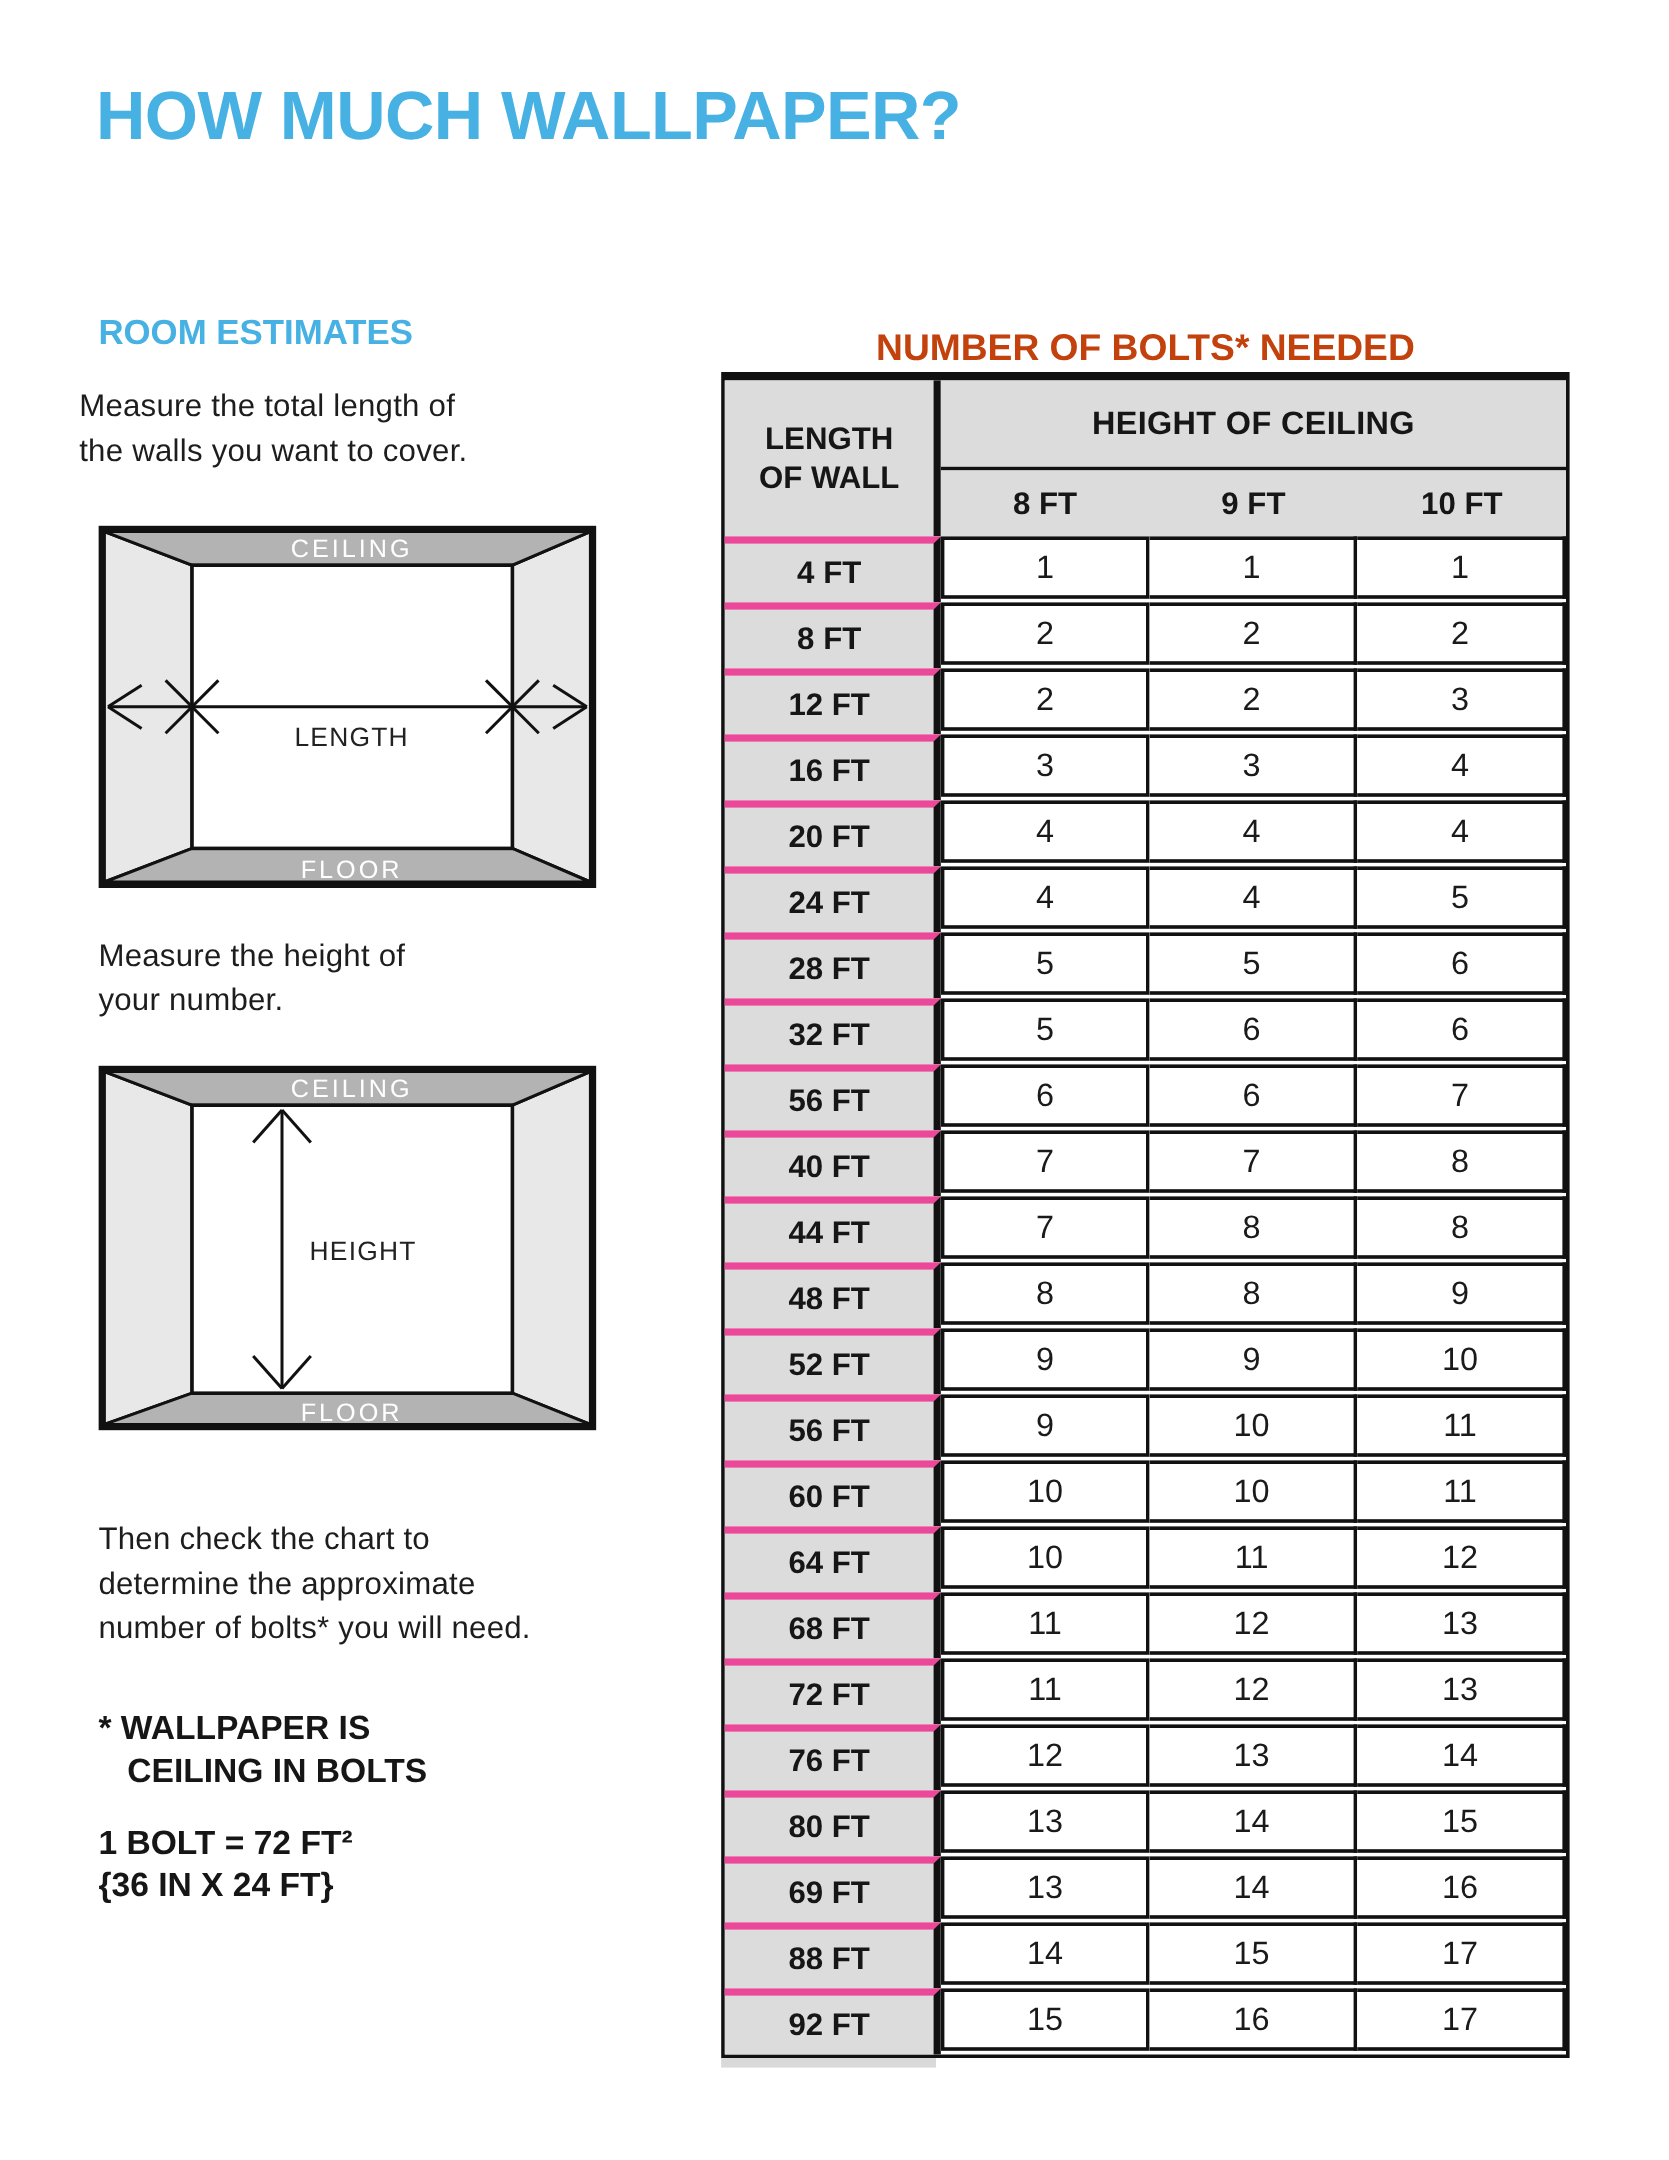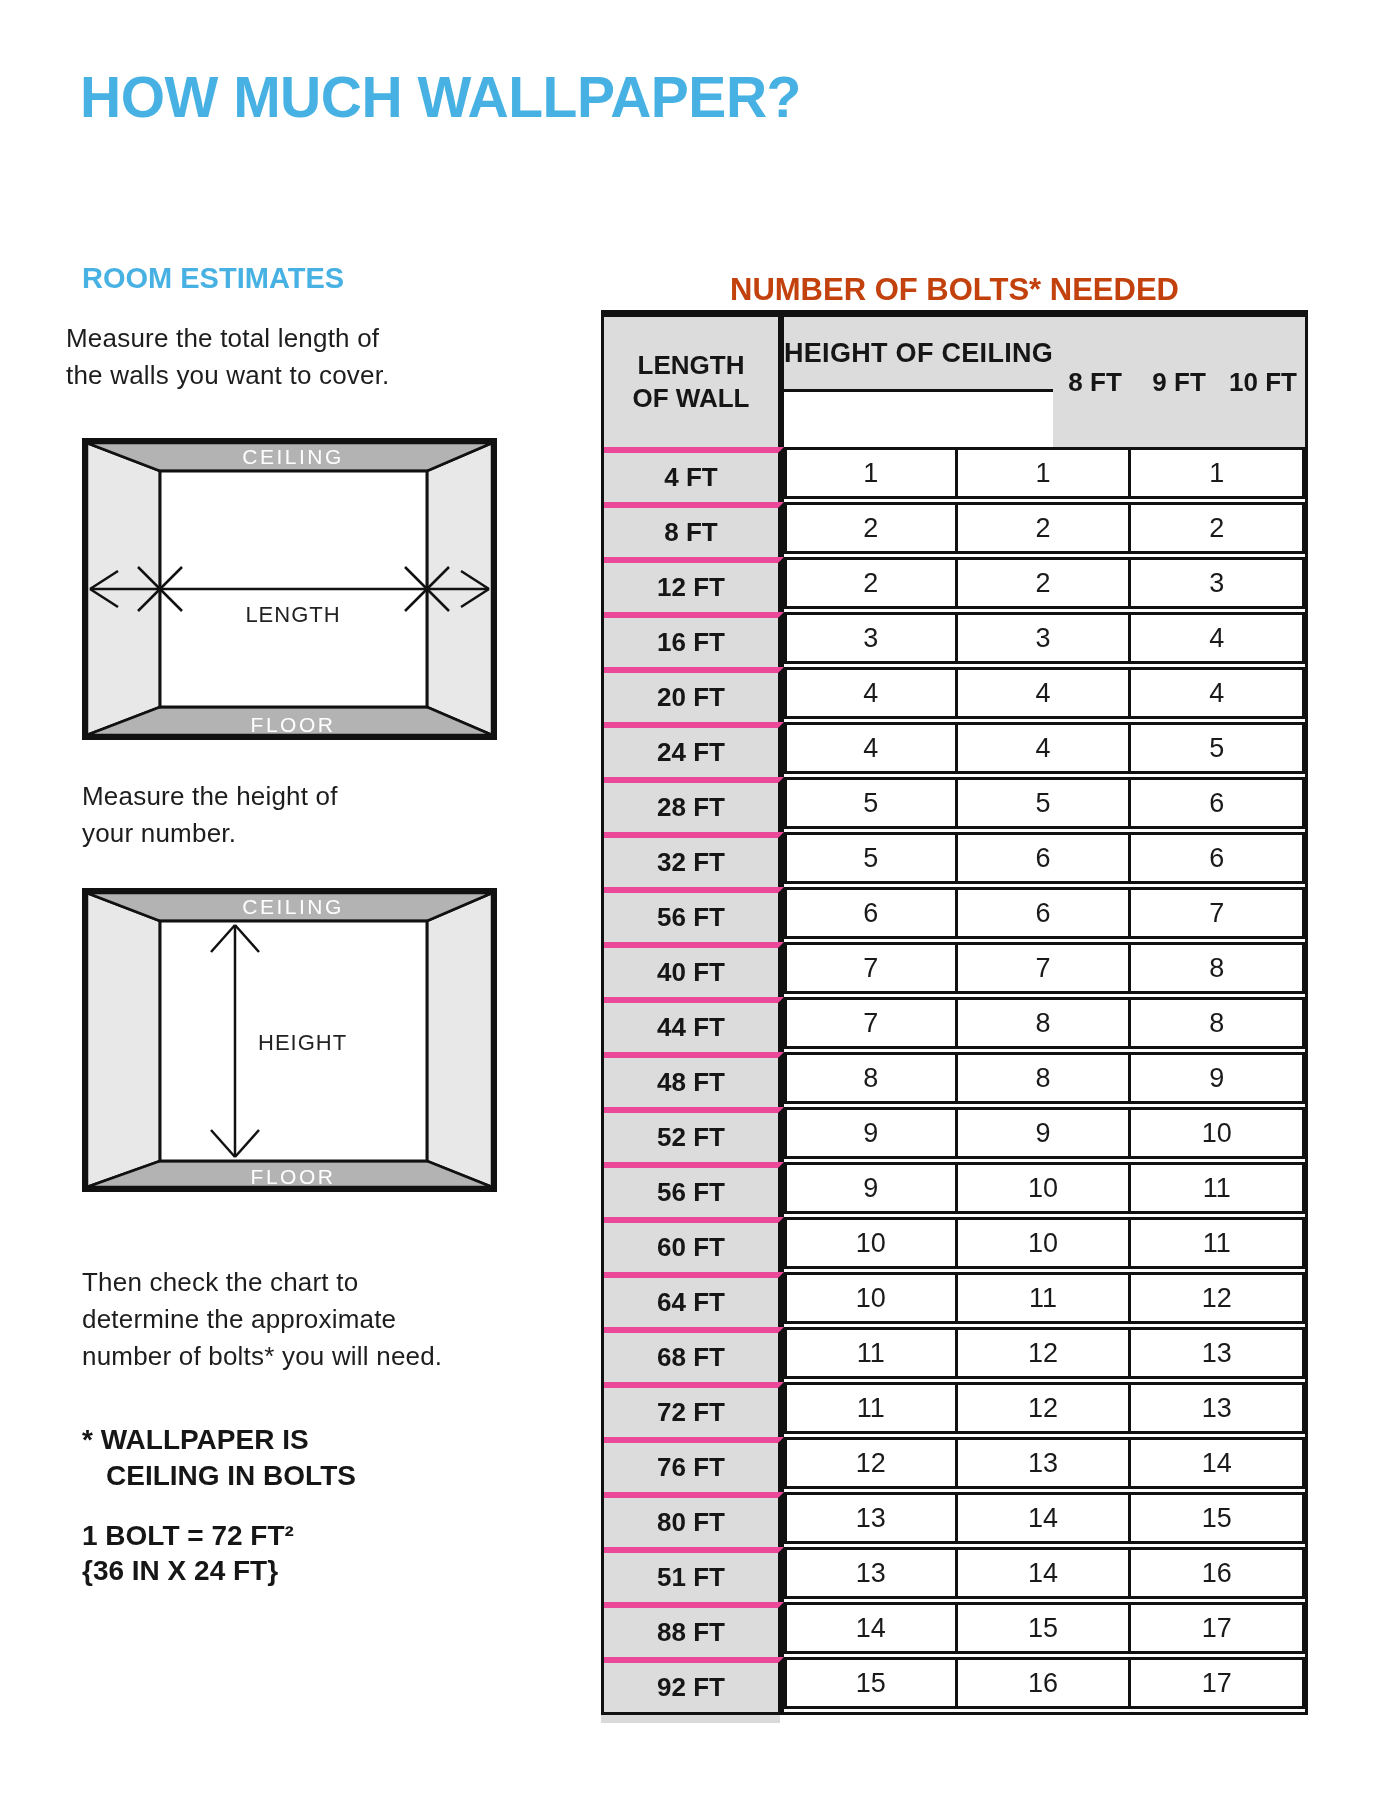--- a/index.html
+++ b/index.html
@@ -48,21 +48,21 @@
     left:601px; top:310px; width:707px; box-sizing:border-box;
     border:3px solid #111; border-top:7px solid #111; background:#fff;
   }
   .thead { display:flex; height:130px; }
   .corner {
     width:180px; box-sizing:border-box; border-right:6px solid #111;
     background:#dcdcdc; display:flex; flex-direction:column;
     justify-content:center; align-items:center;
     font-weight:bold; font-size:26px; line-height:33px; color:#161616;
   }
-  .head-right { flex:1; display:flex; flex-direction:row; min-width:0; }
+  .head-right { flex:1; display:flex; flex-direction:column; min-width:0; }
   .hoc {
     height:75px; box-sizing:border-box; border-bottom:3px solid #111;
     background:#dcdcdc; display:flex; align-items:center; justify-content:center;
     font-weight:bold; font-size:27px; color:#161616; letter-spacing:0.3px;
   }
   .subhead { flex:1; background:#dcdcdc; display:flex; }
   .sub {
     flex:1; display:flex; align-items:center; justify-content:center;
     font-weight:bold; font-size:26px; color:#161616;
   }
@@ -330,21 +330,21 @@
       </div>
       <div class="trow">
         <div class="tlabel">80 FT</div>
         <div class="tcells">
           <div class="tcell">13</div>
           <div class="tcell">14</div>
           <div class="tcell">15</div>
         </div>
       </div>
       <div class="trow">
-        <div class="tlabel">51 FT</div>
+        <div class="tlabel">69 FT</div>
         <div class="tcells">
           <div class="tcell">13</div>
           <div class="tcell">14</div>
           <div class="tcell">16</div>
         </div>
       </div>
       <div class="trow">
         <div class="tlabel">88 FT</div>
         <div class="tcells">
           <div class="tcell">14</div>

